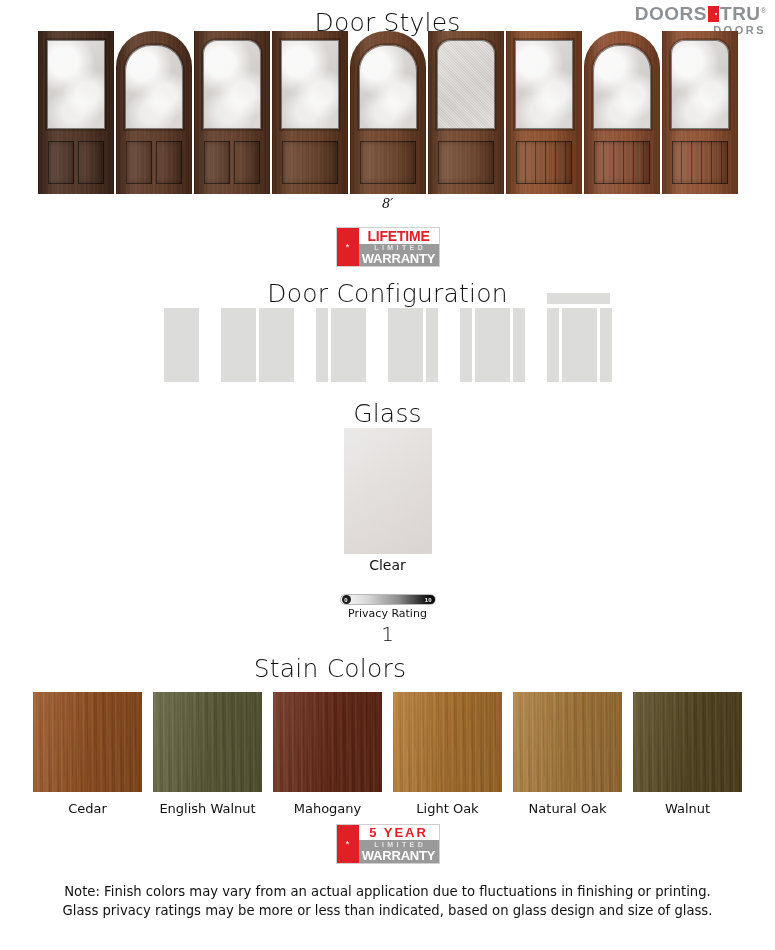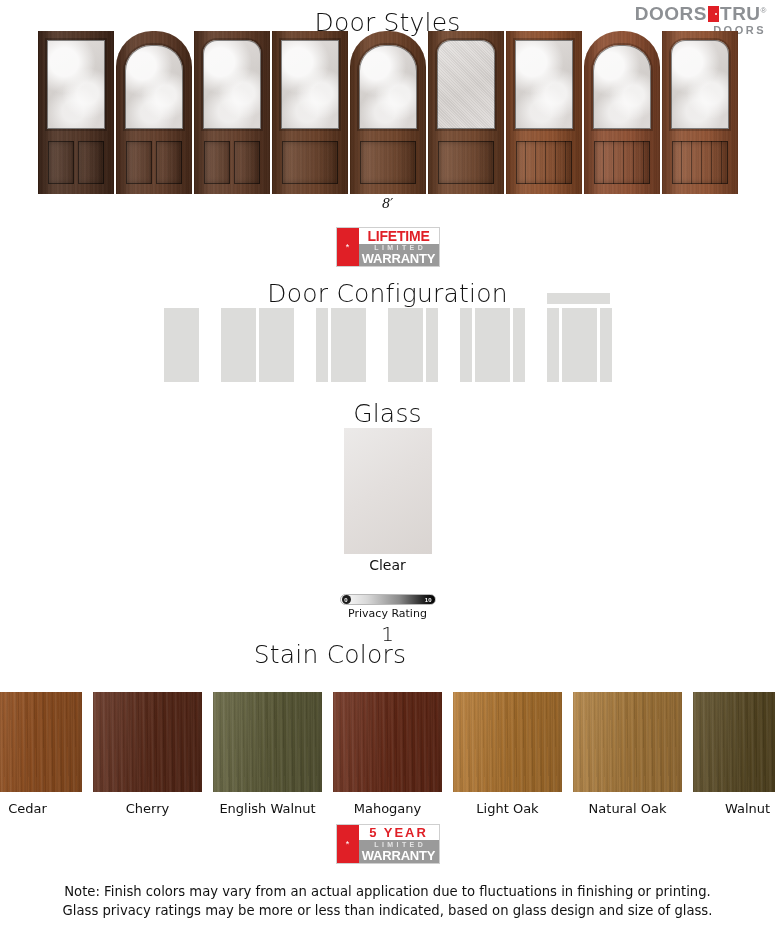--- a/index.html
+++ b/index.html
@@ -380,35 +380,28 @@
   <div class="glass-swatch"></div>
   <div class="glass-name">Clear</div>
 
   <div class="privacy-bar">
     <div class="pr-min">0</div>
     <div class="pr-max">10</div>
   </div>
   <div class="privacy-label">Privacy Rating</div>
   <div class="privacy-value">1</div>
 
-  <div class="sec-title" style="position:absolute;top:640px;left:0;width:660px;">Stain Colors</div>
+  <div class="sec-title" style="position:absolute;top:654px;left:0;width:660px;">Stain Colors</div>
   <div class="stains-row" id="stains-row">
       <div class="stain">
         <div class="stain-chip" style="background: rgb(155, 84, 33);">
           <div class="grain2"></div>
           <div class="sheen"></div>
         </div>
         <div class="stain-name">Cedar</div>
-      </div>
-      <div class="stain">
-        <div class="stain-chip" style="background: rgb(94, 42, 24);">
-          <div class="grain2"></div>
-          <div class="sheen"></div>
-        </div>
-        <div class="stain-name">Cherry</div>
       </div>
       <div class="stain">
         <div class="stain-chip" style="background: rgb(97, 96, 58);">
           <div class="grain2"></div>
           <div class="sheen"></div>
         </div>
         <div class="stain-name">English Walnut</div>
       </div>
       <div class="stain">
         <div class="stain-chip" style="background: rgb(107, 42, 22);">

